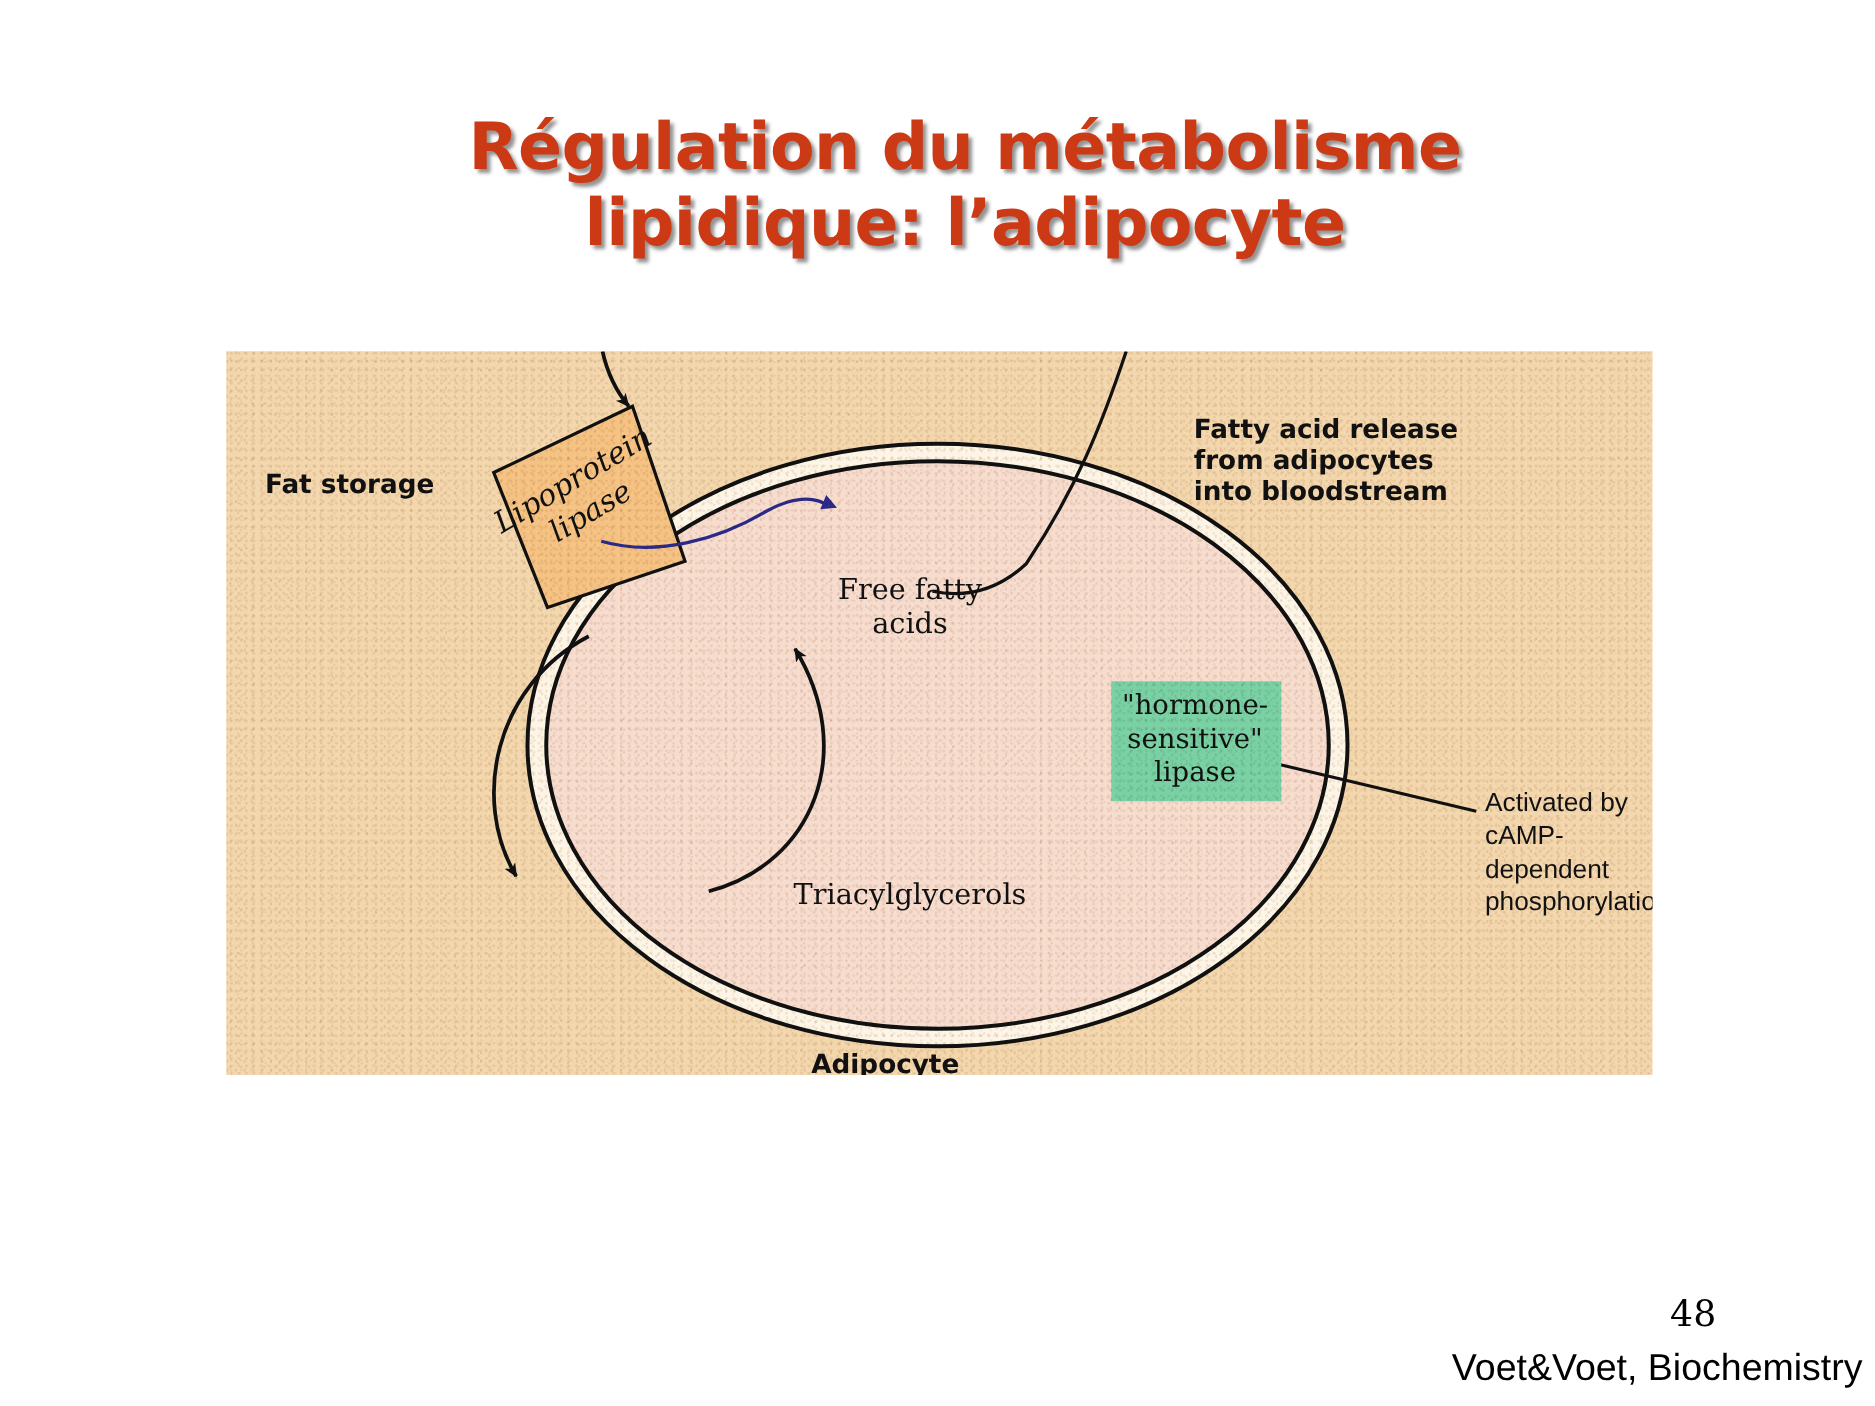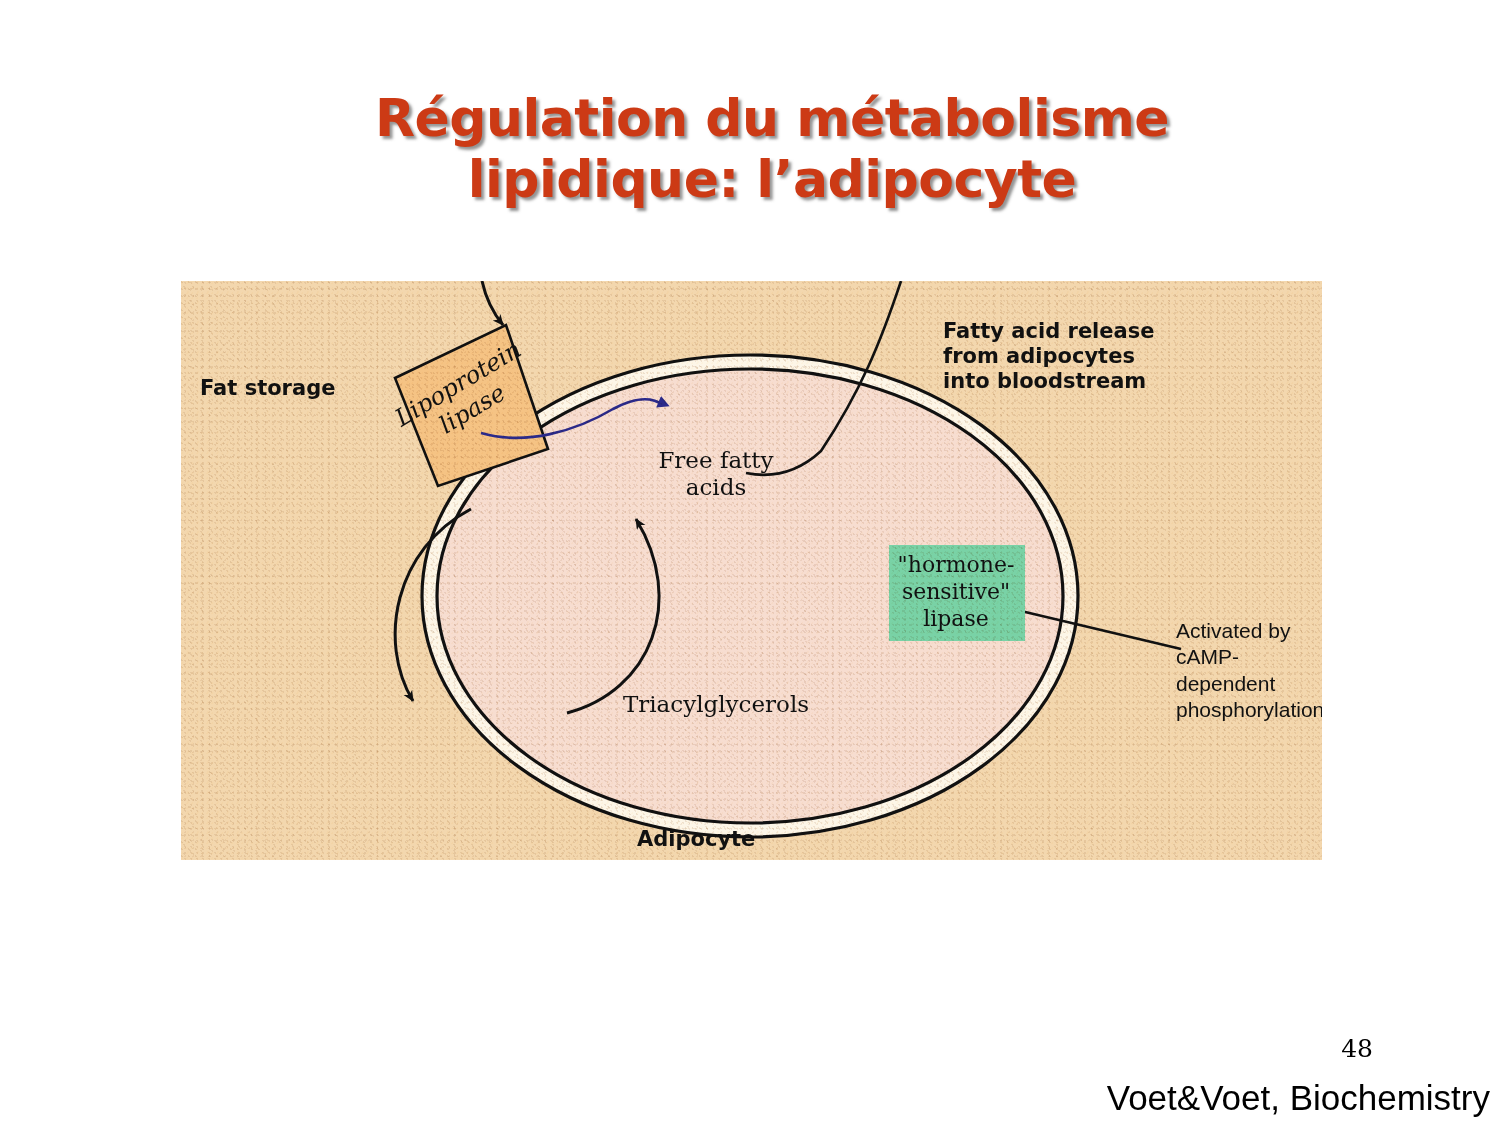--- a/index.html
+++ b/index.html
@@ -49,21 +49,21 @@
       radial-gradient(circle at 52% 92%, rgba(160,110,60,.12) 0 1px, transparent 1px),
       radial-gradient(circle at 24% 47%, rgba(255,245,225,.40) 0 1px, transparent 1px),
       radial-gradient(circle at 74% 9%, rgba(255,245,225,.35) 0 1px, transparent 1px);
     background-size:7px 7px, 9px 9px, 6px 6px, 11px 11px, 8px 8px, 5px 5px, 10px 10px;
     opacity:.9;
     mix-blend-mode:multiply;
   }
   #figure-panel svg{position:absolute;left:0;top:0;}
 
   
-  .fig-label{position:absolute;margin:0;color:#111;}
+  .fig-label{position:absolute;margin:12px;color:#111;}
   .sans-bold{
     font-family:"DejaVu Sans", sans-serif;
     font-weight:bold;
     font-size:21px;
     line-height:1.18;
   }
   .sans-plain{
     font-family:"Liberation Sans", sans-serif;
     font-weight:normal;
     font-size:21px;
@@ -104,28 +104,28 @@
     text-align:center;
     color:#111;
     white-space:pre-line;
   }
 
   
   #page-number{
     position:absolute;
     right:127px; top:1034px;
     font-family:"DejaVu Serif", serif;
-    font-size:25px;
+    font-size:29px;
     color:#000;
   }
   #source-credit{
     position:absolute;
     right:10px; top:1078px;
     font-family:"Liberation Sans", sans-serif;
-    font-size:35px;
+    font-size:30px;
     color:#000;
     white-space:nowrap;
   }
 </style>
 </head>
 <body>
 
 <div id="slide-title">Régulation du métabolisme
 lipidique: l’adipocyte</div>
 
@@ -164,21 +164,21 @@
 
     <path d="M386 432 C470 410 505 320 455 238" fill="none" stroke="#111" stroke-width="3" marker-end="url(#arrowBlack)"></path>
 
     <path d="M840 330 L1000 368" fill="none" stroke="#111" stroke-width="2.6"></path>
 
     <rect x="708" y="264" width="136" height="96" fill="#79d2a6"></rect>
   </svg>
 
   <div class="grain"></div>
 
-  <div class="fig-label sans-bold" style="left:19px; top:95px;">Fat storage</div>
+  <div class="fig-label sans-bold" style="left:19px; top:82px;">Fat storage</div>
 
   <div class="fig-label sans-bold" style="left:762px; top:38px; white-space:pre-line;">Fatty acid release
 from adipocytes
 into bloodstream</div>
 
   <div class="fig-label serif" style="left:395px; top:410px; width:280px;">Triacylglycerols</div>
 
   <div class="fig-label serif" style="left:455px; top:166px; width:160px; white-space:pre-line;">Free fatty
 acids</div>
 

